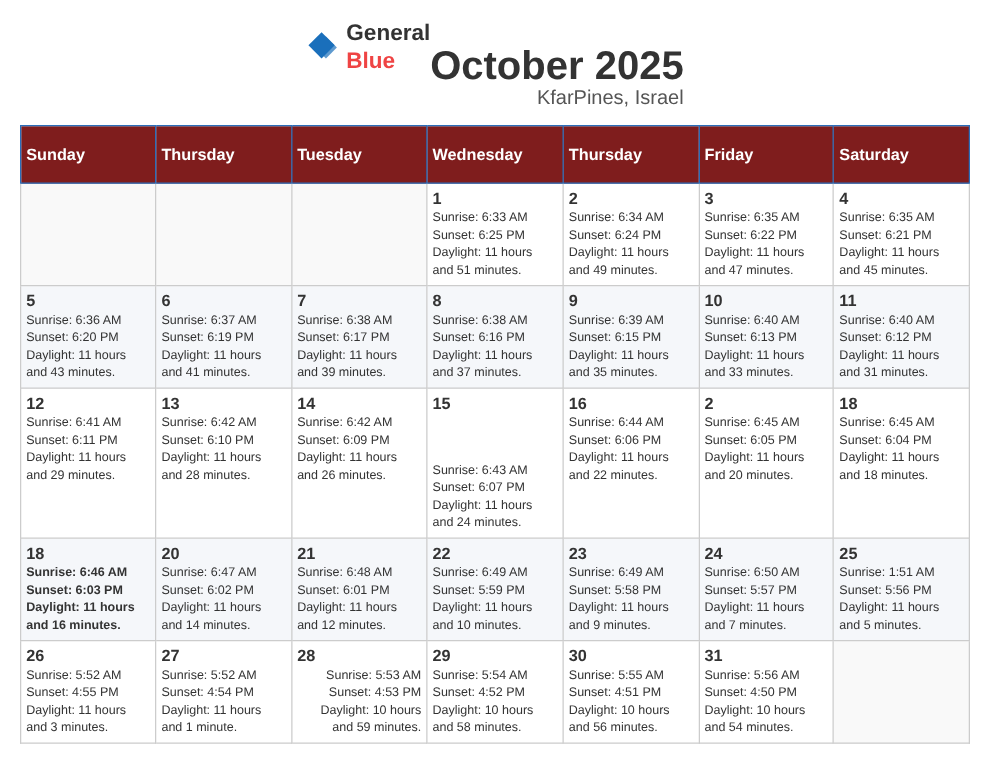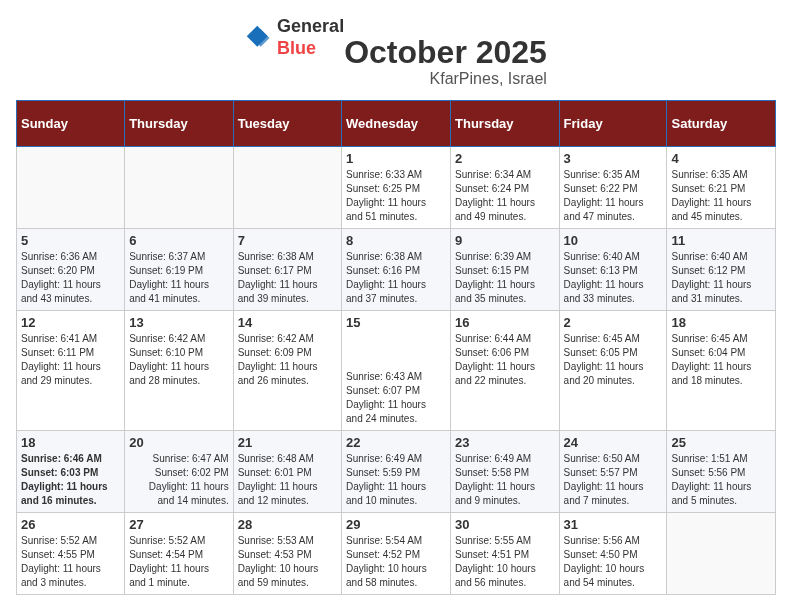--- a/index.html
+++ b/index.html
@@ -262,21 +262,21 @@
       <tr>
         <td>
           <span class="day-number">18</span>
           <div class="day-info" style="white-space: pre-line; font-weight: bold;">Sunrise: 6:46 AM
 Sunset: 6:03 PM
 Daylight: 11 hours
 and 16 minutes.</div>
         </td>
         <td>
           <span class="day-number">20</span>
-          <div class="day-info" style="white-space: pre-line; text-align: right;">Sunrise: 6:47 AM
+          <div class="day-info" style="white-space: pre-line;">Sunrise: 6:47 AM
 Sunset: 6:02 PM
 Daylight: 11 hours
 and 14 minutes.</div>
         </td>
         <td>
           <span class="day-number">21</span>
           <div class="day-info" style="white-space: pre-line;">Sunrise: 6:48 AM
 Sunset: 6:01 PM
 Daylight: 11 hours
 and 12 minutes.</div>
@@ -320,21 +320,21 @@
         </td>
         <td>
           <span class="day-number">27</span>
           <div class="day-info" style="white-space: pre-line;">Sunrise: 5:52 AM
 Sunset: 4:54 PM
 Daylight: 11 hours
 and 1 minute.</div>
         </td>
         <td>
           <span class="day-number">28</span>
-          <div class="day-info" style="white-space: pre-line;">Sunrise: 5:53 AM
+          <div class="day-info" style="white-space: pre-line; text-align: right;">Sunrise: 5:53 AM
 Sunset: 4:53 PM
 Daylight: 10 hours
 and 59 minutes.</div>
         </td>
         <td>
           <span class="day-number">29</span>
           <div class="day-info" style="white-space: pre-line;">Sunrise: 5:54 AM
 Sunset: 4:52 PM
 Daylight: 10 hours
 and 58 minutes.</div>

